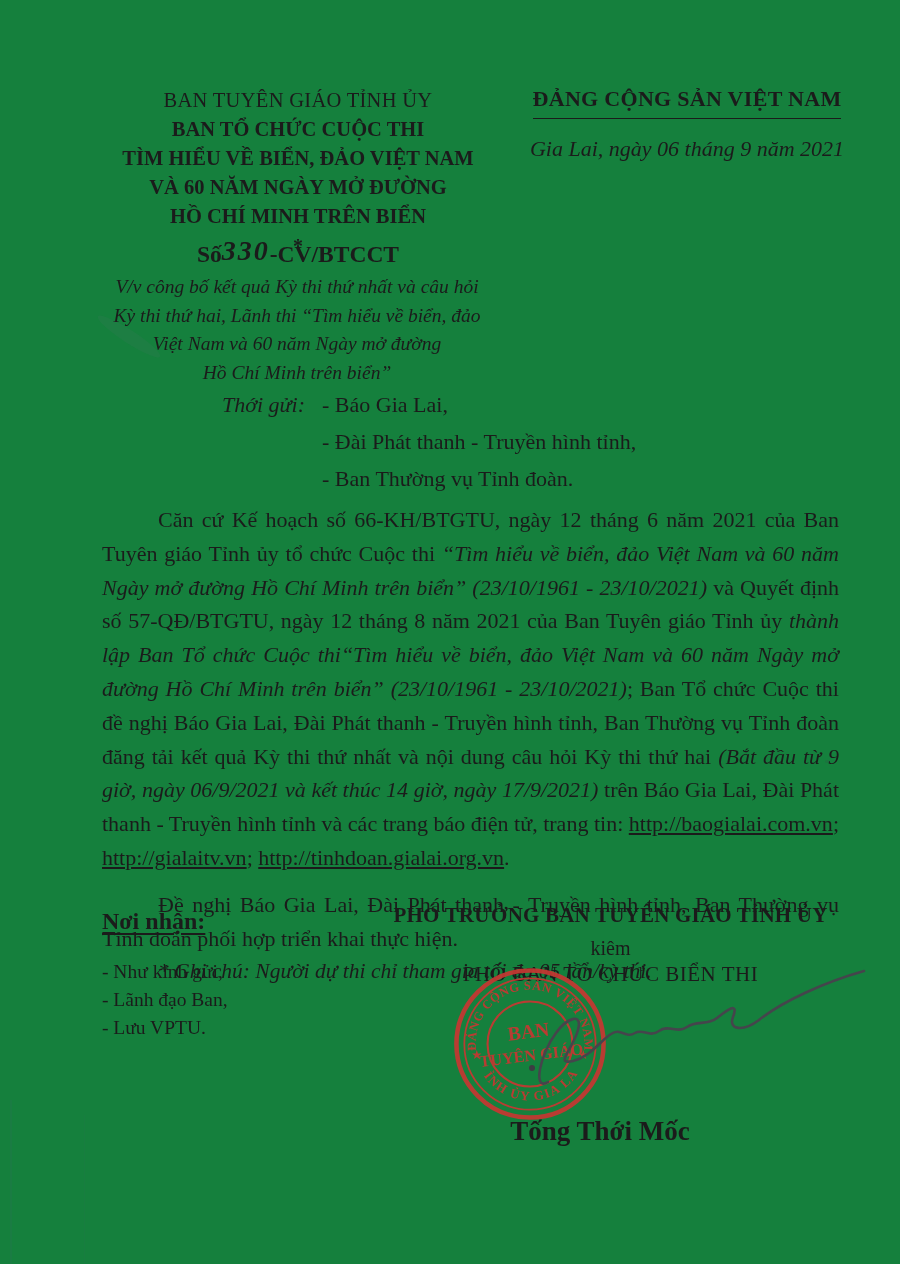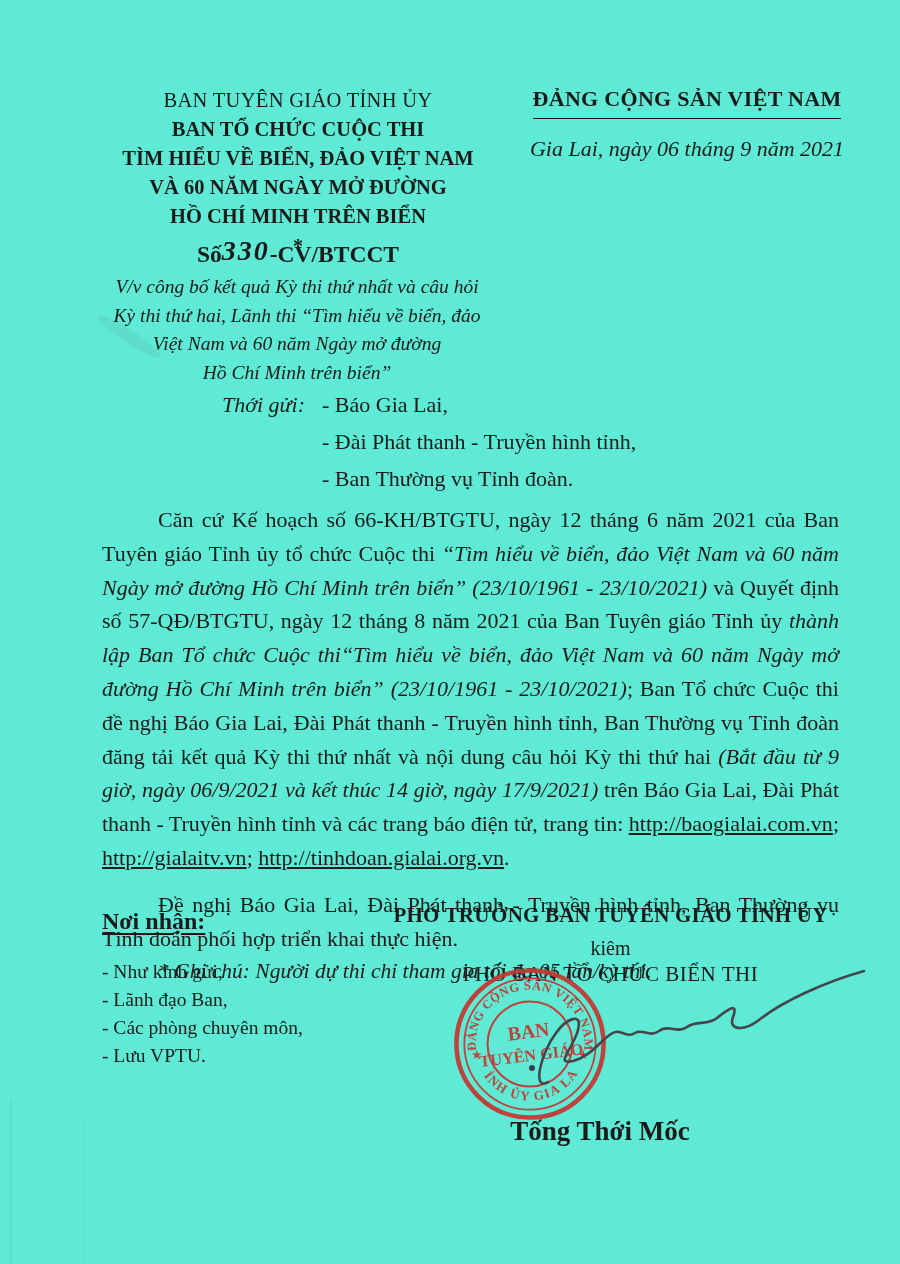--- a/index.html
+++ b/index.html
@@ -1,18 +1,18 @@
 <!DOCTYPE html>
 <html><head>
 <meta charset="utf-8">
 <style>
   html,body { margin:0; padding:0; background:#ffffff; }
   .page {
     position:relative; width:900px; height:1264px; overflow:hidden;
-    background:#5eead4;
+    background:#15803d;
     font-family:"Liberation Serif", serif;
     color:#1b1b1b;
   }
   .abs { position:absolute; }
 
   
   .hdr-left { left:98px; top:86px; width:400px; text-align:center; font-size:20.5px; line-height:29px; }
   .hdr-left .l0 { font-weight:normal; letter-spacing:0.3px; }
   .hdr-left .lb { font-weight:bold; }
   .hdr-star { font-size:20px; font-weight:bold; margin-top:1px; }
@@ -107,21 +107,20 @@
   <div class="abs body-block">
     <p class="p1"><span>Căn cứ Kế hoạch số 66-KH/BTGTU, ngày 12 tháng 6 năm 2021 của Ban Tuyên giáo Tỉnh ủy tổ chức Cuộc thi </span><span style="font-style: italic;">“Tìm hiểu về biển, đảo Việt Nam và 60 năm Ngày mở đường Hồ Chí Minh trên biển” (23/10/1961 - 23/10/2021)</span><span> và Quyết định số 57-QĐ/BTGTU, ngày 12 tháng 8 năm 2021 của Ban Tuyên giáo Tỉnh ủy </span><span style="font-style: italic;">thành lập Ban Tổ chức Cuộc thi“Tìm hiểu về biển, đảo Việt Nam và 60 năm Ngày mở đường Hồ Chí Minh trên biển” (23/10/1961 - 23/10/2021)</span><span>; Ban Tổ chức Cuộc thi đề nghị Báo Gia Lai, Đài Phát thanh - Truyền hình tỉnh, Ban Thường vụ Tỉnh đoàn đăng tải kết quả Kỳ thi thứ nhất và nội dung câu hỏi Kỳ thi thứ hai </span><span style="font-style: italic;">(Bắt đầu từ 9 giờ, ngày 06/9/2021 và kết thúc 14 giờ, ngày 17/9/2021)</span><span> trên Báo Gia Lai, Đài Phát thanh - Truyền hình tỉnh và các trang báo điện tử, trang tin: </span><span style="text-decoration: underline;">http://baogialai.com.vn</span><span>; </span><span style="text-decoration: underline;">http://gialaitv.vn</span><span>; </span><span style="text-decoration: underline;">http://tinhdoan.gialai.org.vn</span><span>.</span></p>
     <p class="p2">Đề nghị Báo Gia Lai, Đài Phát thanh - Truyền hình tỉnh, Ban Thường vụ Tỉnh đoàn phối hợp triển khai thực hiện.</p>
     <p class="note-line">* Ghi chú: Người dự thi chỉ tham gia tối đa 05 lần/kỳ thi.</p>
   </div>
 
   <div class="abs footer-left">
     <div class="noinhan">Nơi nhận:</div>
     <div class="item">- Như kính gửi,</div>
     <div class="item">- Lãnh đạo Ban,</div>
-    <div class="item">- Các phòng chuyên môn,</div>
     <div class="item">- Lưu VPTU.</div>
   </div>
 
   <div class="abs footer-right">
     <div class="title1">PHÓ TRƯỞNG BAN TUYÊN GIÁO TỈNH ỦY</div>
     <div class="title2">kiêm</div>
     <div class="title3">PHÓ BAN TỔ CHỨC BIỂN THI</div>
   </div>
 
   <svg class="abs stamp" viewBox="0 0 160 160">

